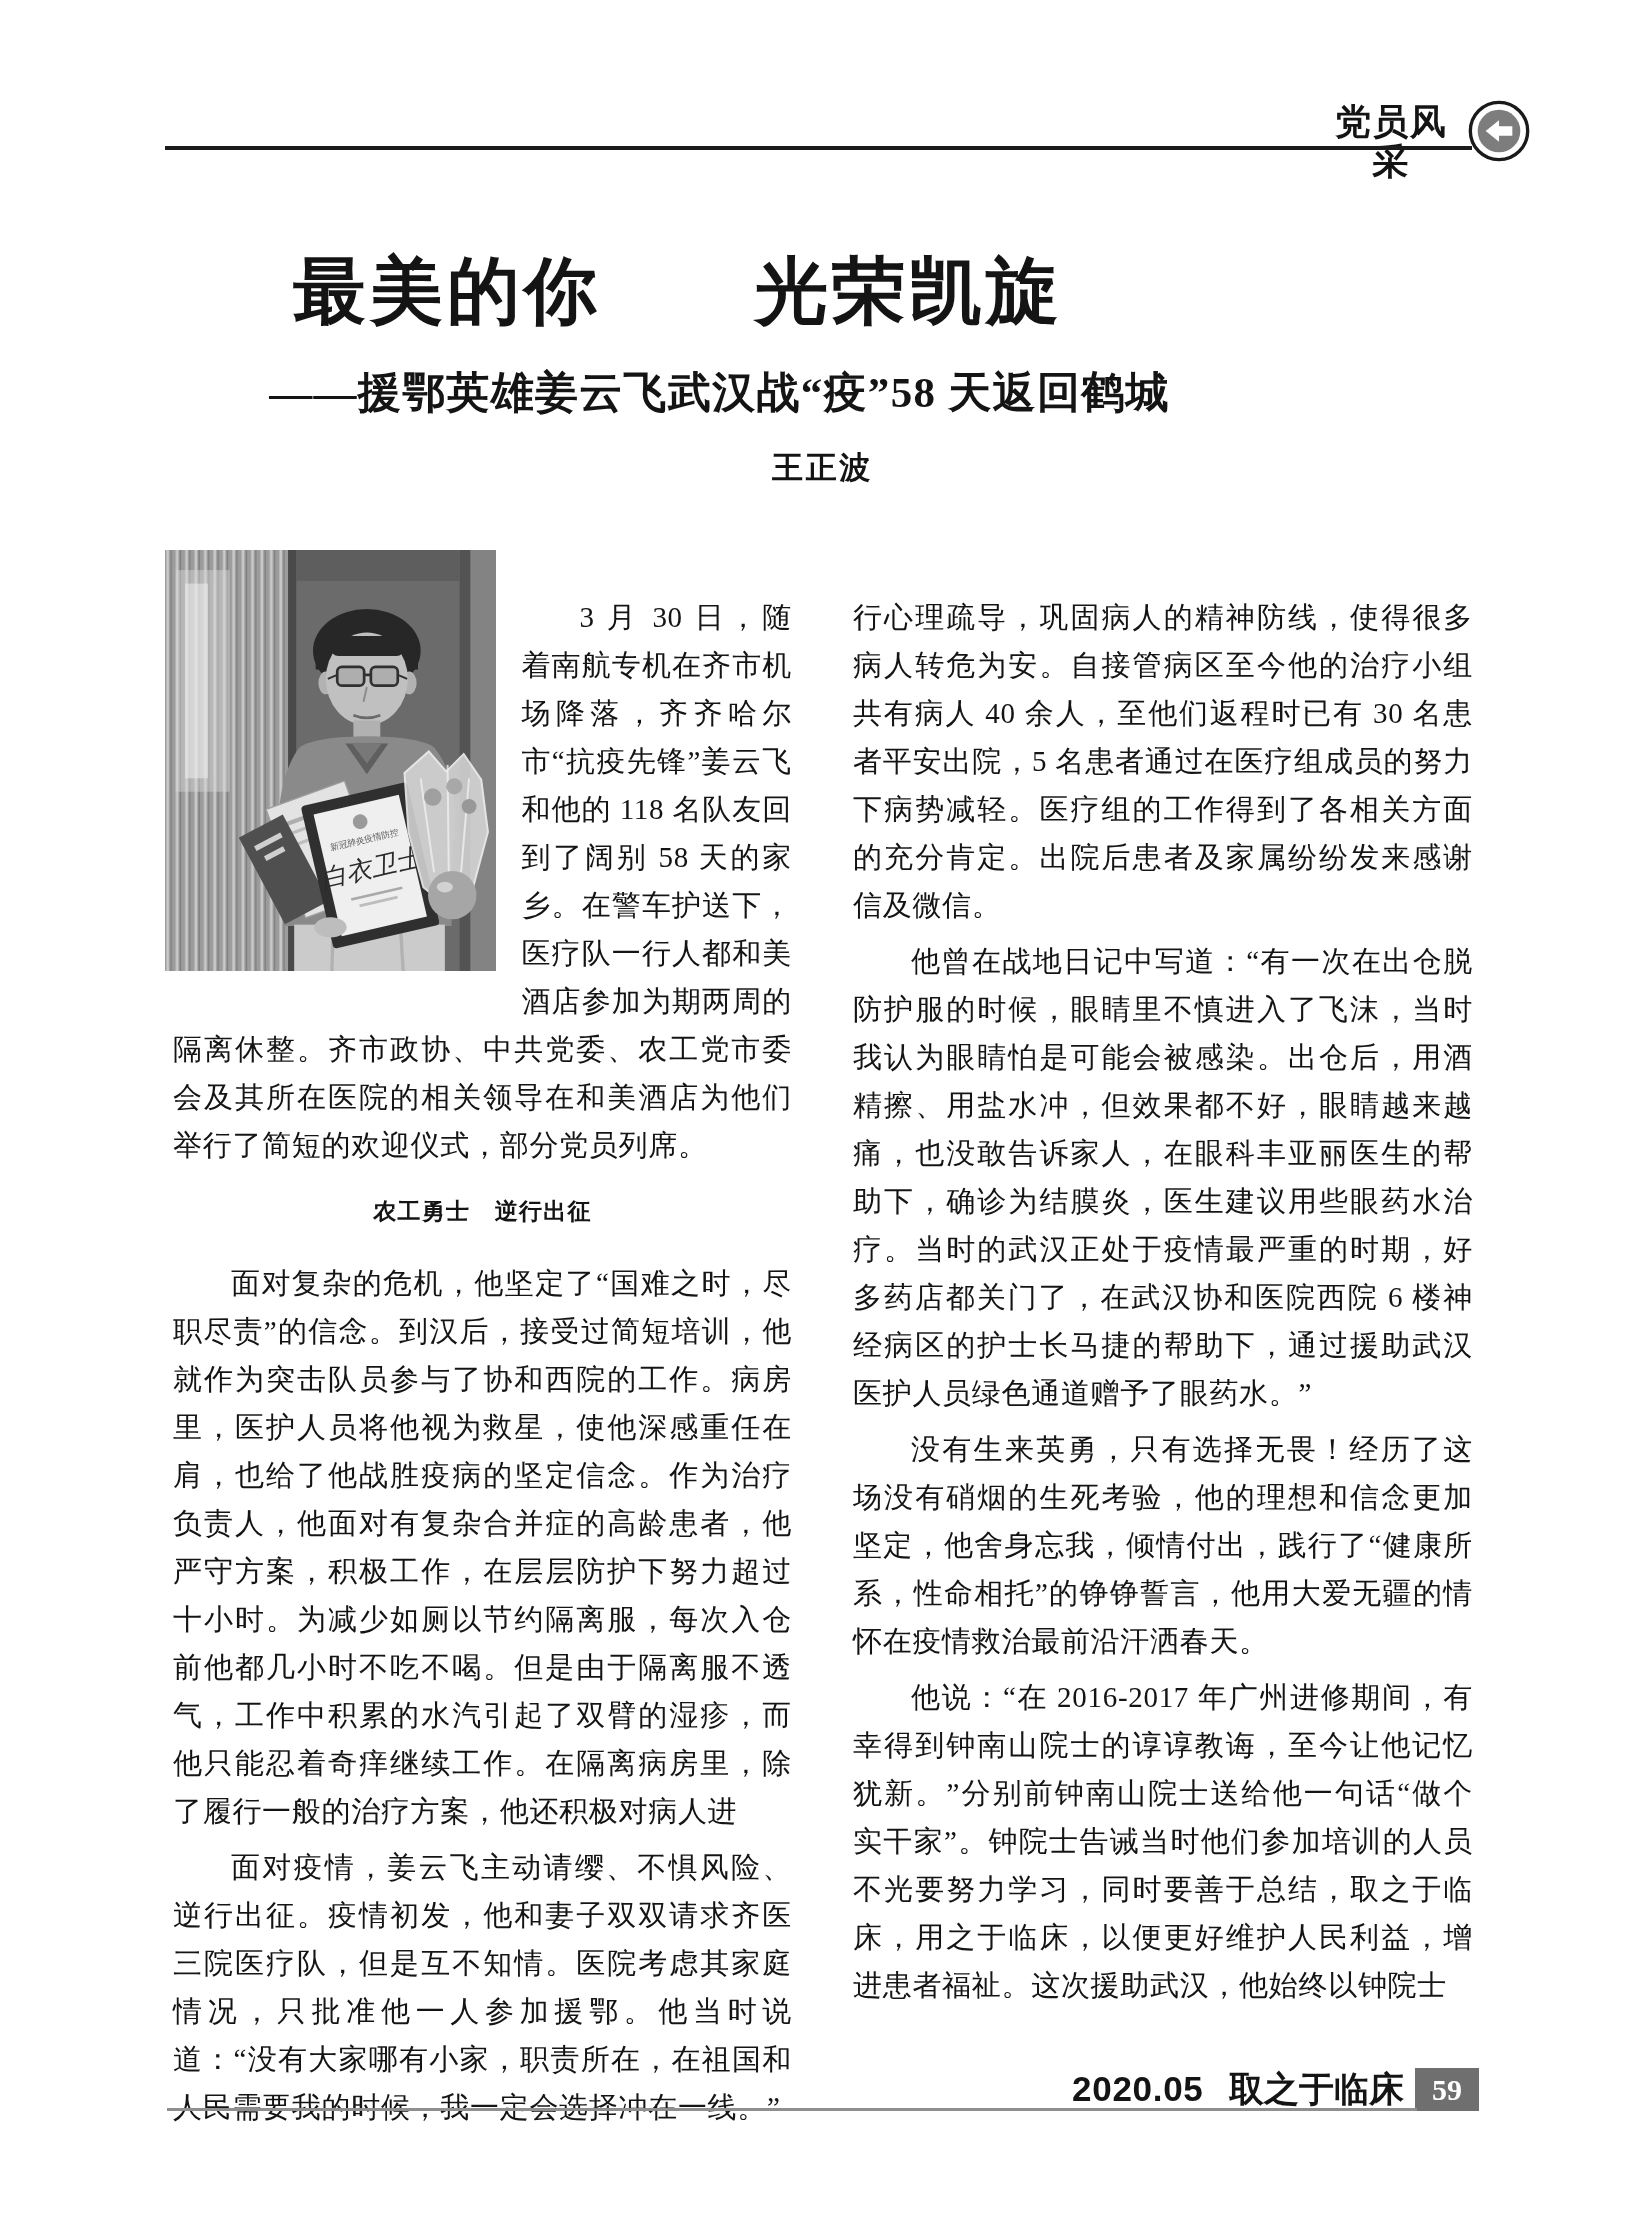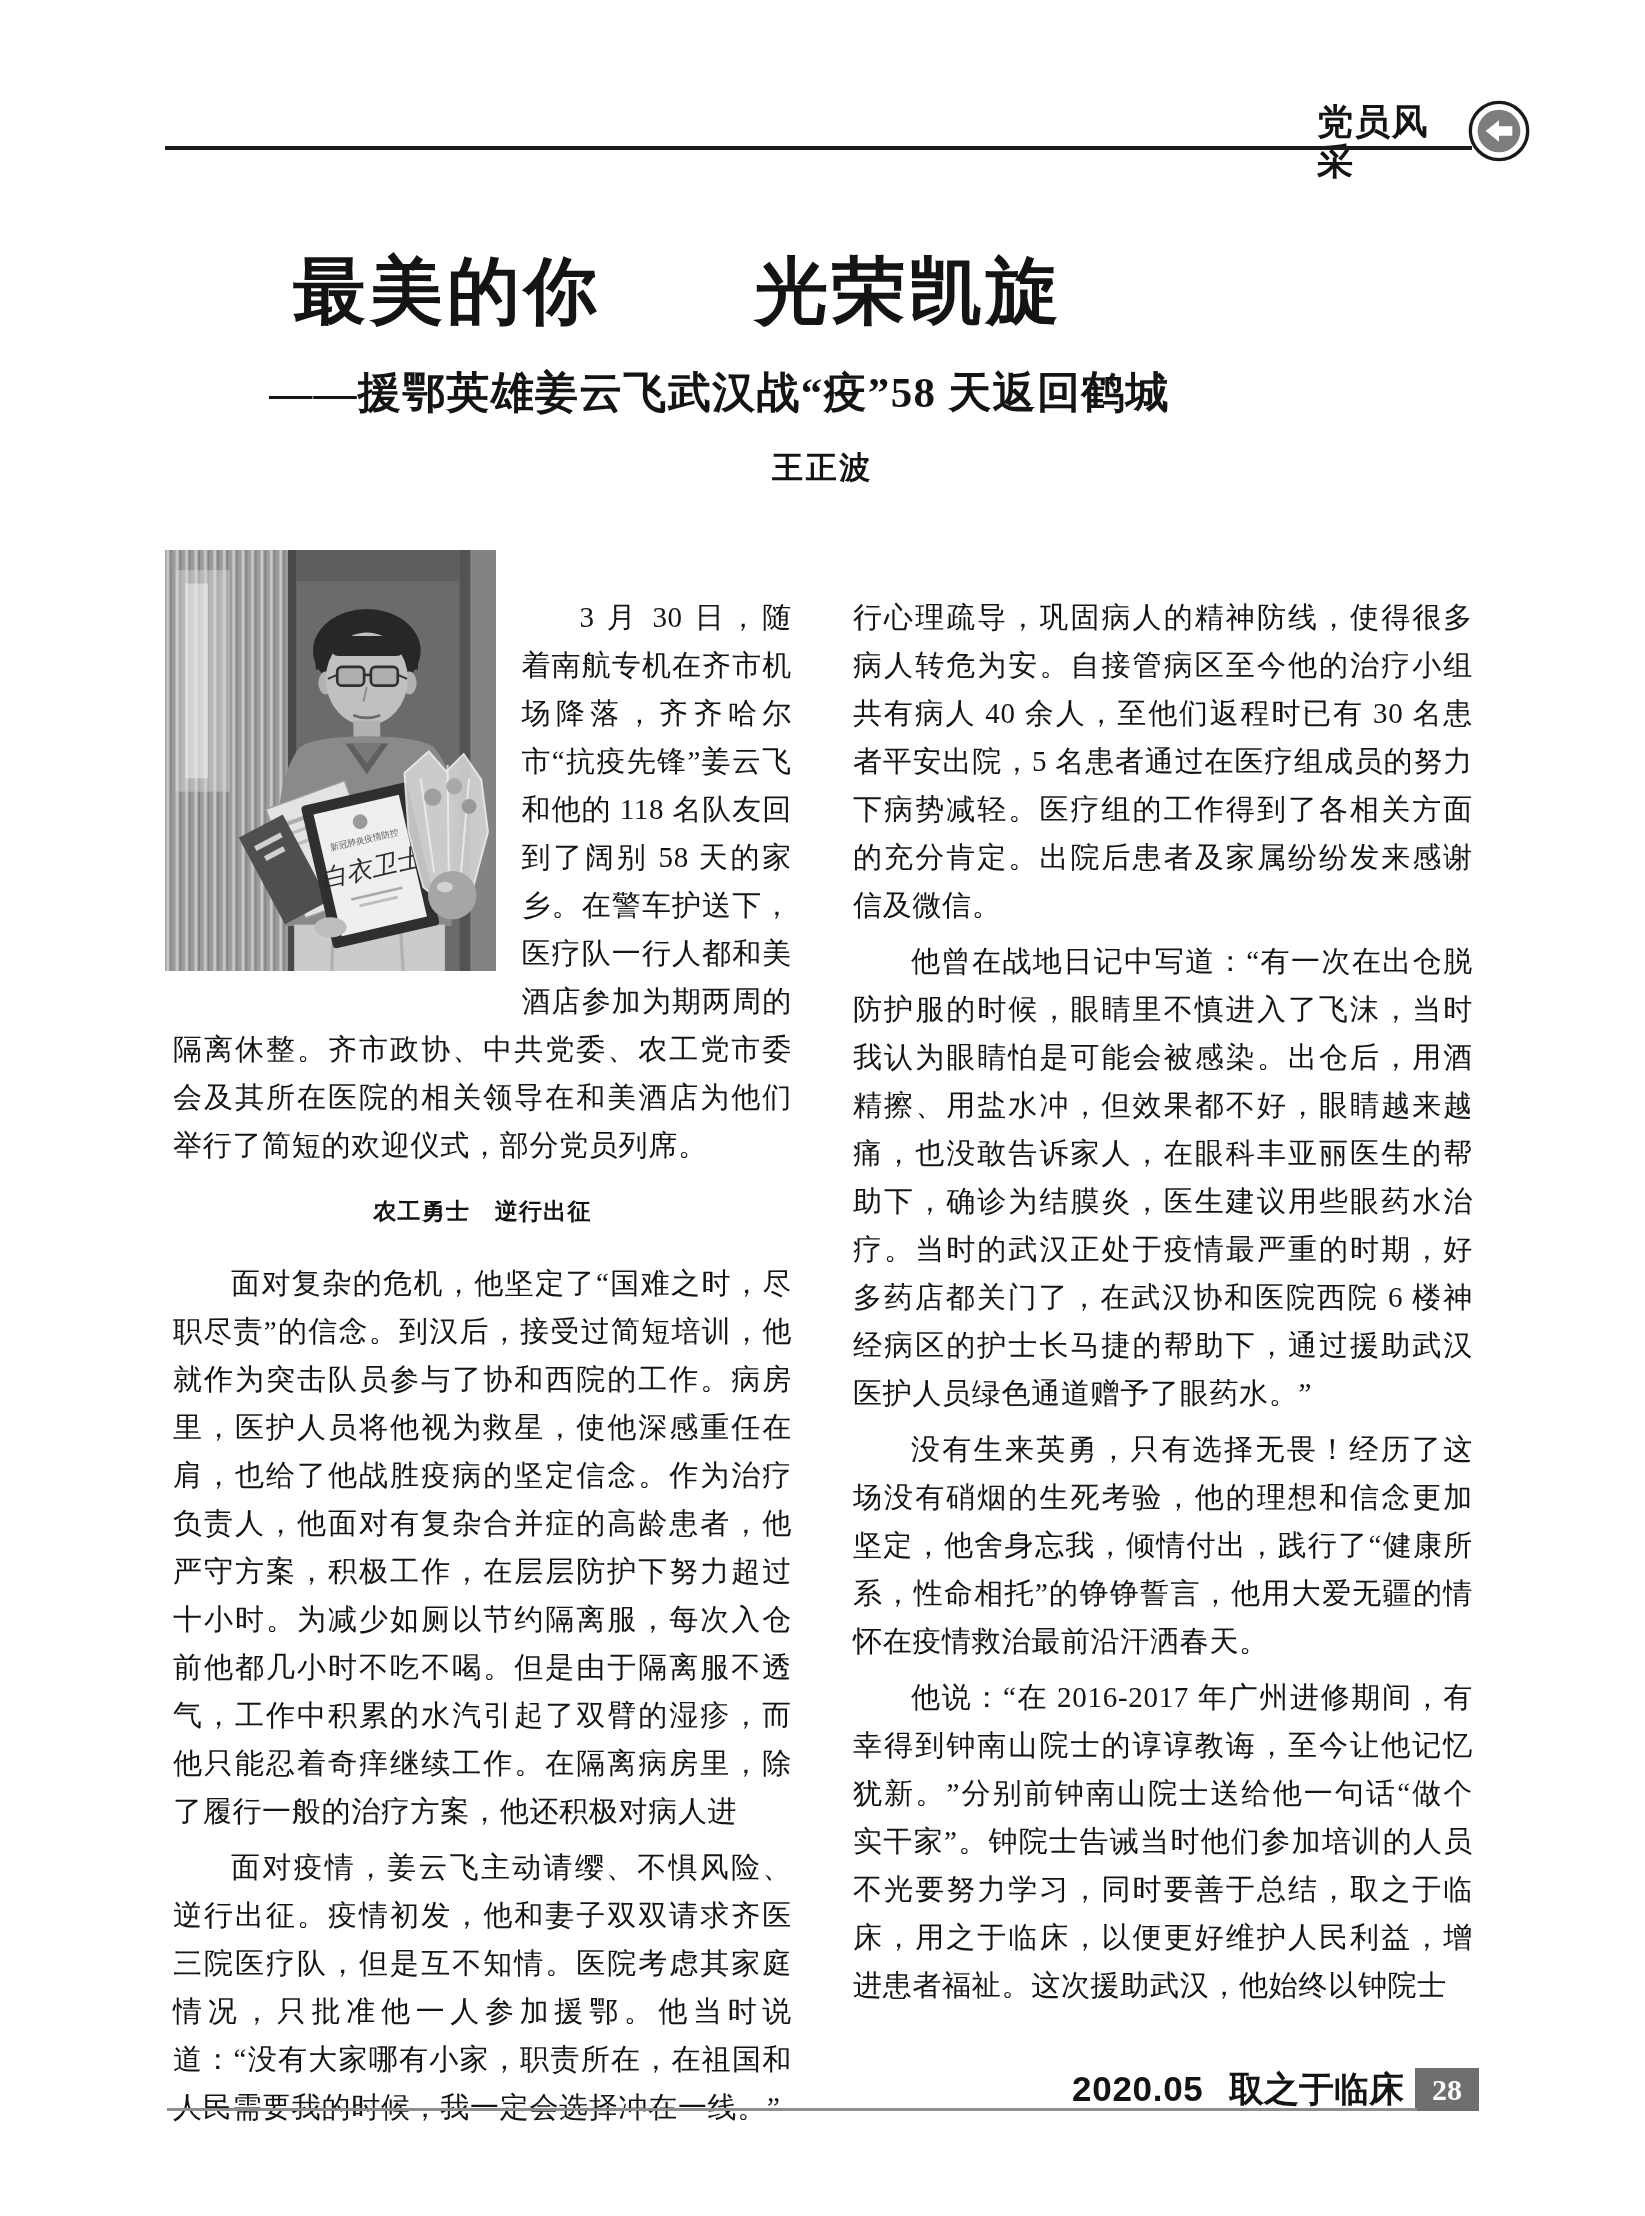--- a/index.html
+++ b/index.html
@@ -1,20 +1,20 @@
 <!DOCTYPE html>
 <html style="font-size:10.7px"><head>
 <meta charset="utf-8">
 <style>
   html,body{margin:0;padding:0;background:#ffffff;}
   .page{position:relative;width:1645px;height:2216px;background:#ffffff;overflow:hidden;
         font-family:"Liberation Serif","DejaVu Serif",serif;color:#141414;}
 
   
-  .header-label{position:absolute;top:102px;left:1317px;width:148px;text-align:left;
+  .header-label{position:absolute;top:102px;left:1317px;width:148px;text-align:center;
         font-family:"Liberation Sans","DejaVu Sans",sans-serif;font-weight:bold;
         font-size:36px;line-height:40px;letter-spacing:1.3px;}
   .header-icon{position:absolute;left:1467px;top:99px;width:64px;height:64px;}
   .header-rule{position:absolute;left:165px;top:146px;width:1307px;height:4px;background:#1c1c1c;}
 
   
   .title-main{position:absolute;left:0;top:250px;width:1356px;text-align:center;
         font-family:"Liberation Sans","DejaVu Sans",sans-serif;font-weight:bold;
         font-size:73px;line-height:81px;letter-spacing:4px;}
   .title-sub{position:absolute;left:0;top:364px;width:1439px;text-align:center;
@@ -150,17 +150,17 @@
   <div class="col col-right">
     <p class="first">行心理疏导，巩固病人的精神防线，使得很多病人转危为安。自接管病区至今他的治疗小组共有病人 40 余人，至他们返程时已有 30 名患者平安出院，5 名患者通过在医疗组成员的努力下病势减轻。医疗组的工作得到了各相关方面的充分肯定。出院后患者及家属纷纷发来感谢信及微信。</p>
     <p class="indent">他曾在战地日记中写道：“有一次在出仓脱防护服的时候，眼睛里不慎进入了飞沫，当时我认为眼睛怕是可能会被感染。出仓后，用酒精擦、用盐水冲，但效果都不好，眼睛越来越痛，也没敢告诉家人，在眼科丰亚丽医生的帮助下，确诊为结膜炎，医生建议用些眼药水治疗。当时的武汉正处于疫情最严重的时期，好多药店都关门了，在武汉协和医院西院 6 楼神经病区的护士长马捷的帮助下，通过援助武汉医护人员绿色通道赠予了眼药水。”</p>
     <p class="indent">没有生来英勇，只有选择无畏！经历了这场没有硝烟的生死考验，他的理想和信念更加坚定，他舍身忘我，倾情付出，践行了“健康所系，性命相托”的铮铮誓言，他用大爱无疆的情怀在疫情救治最前沿汗洒春天。</p>
     <p class="indent">他说：“在 2016-2017 年广州进修期间，有幸得到钟南山院士的谆谆教诲，至今让他记忆犹新。”分别前钟南山院士送给他一句话“做个实干家”。钟院士告诫当时他们参加培训的人员不光要努力学习，同时要善于总结，取之于临床，用之于临床，以便更好维护人民利益，增进患者福祉。这次援助武汉，他始终以钟院士</p>
   </div>
 
   <div class="footer-text">
     <span class="issue">2020.05</span><span>取之于临床</span>
   </div>
-  <div class="page-badge">28</div>
+  <div class="page-badge">59</div>
   <div class="footer-rule"></div>
 
 </div>
 
 
 </body></html>

